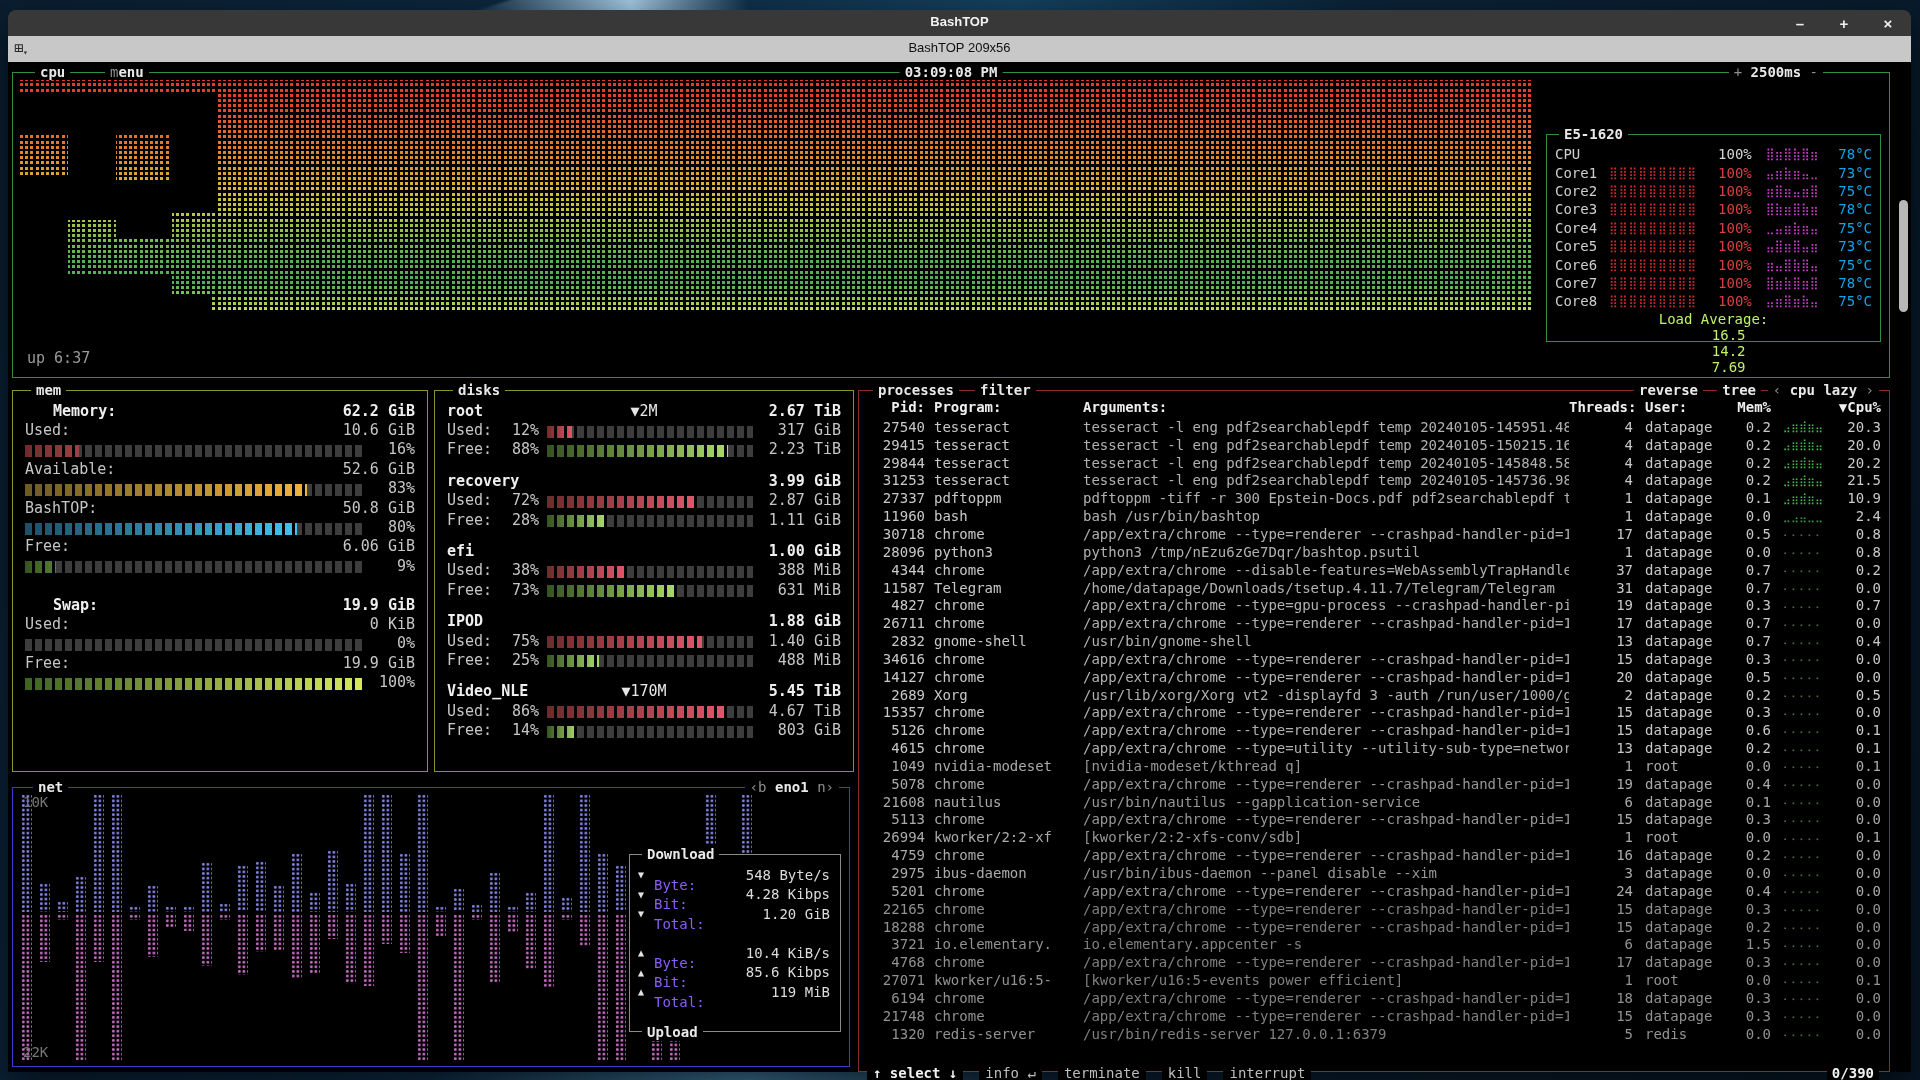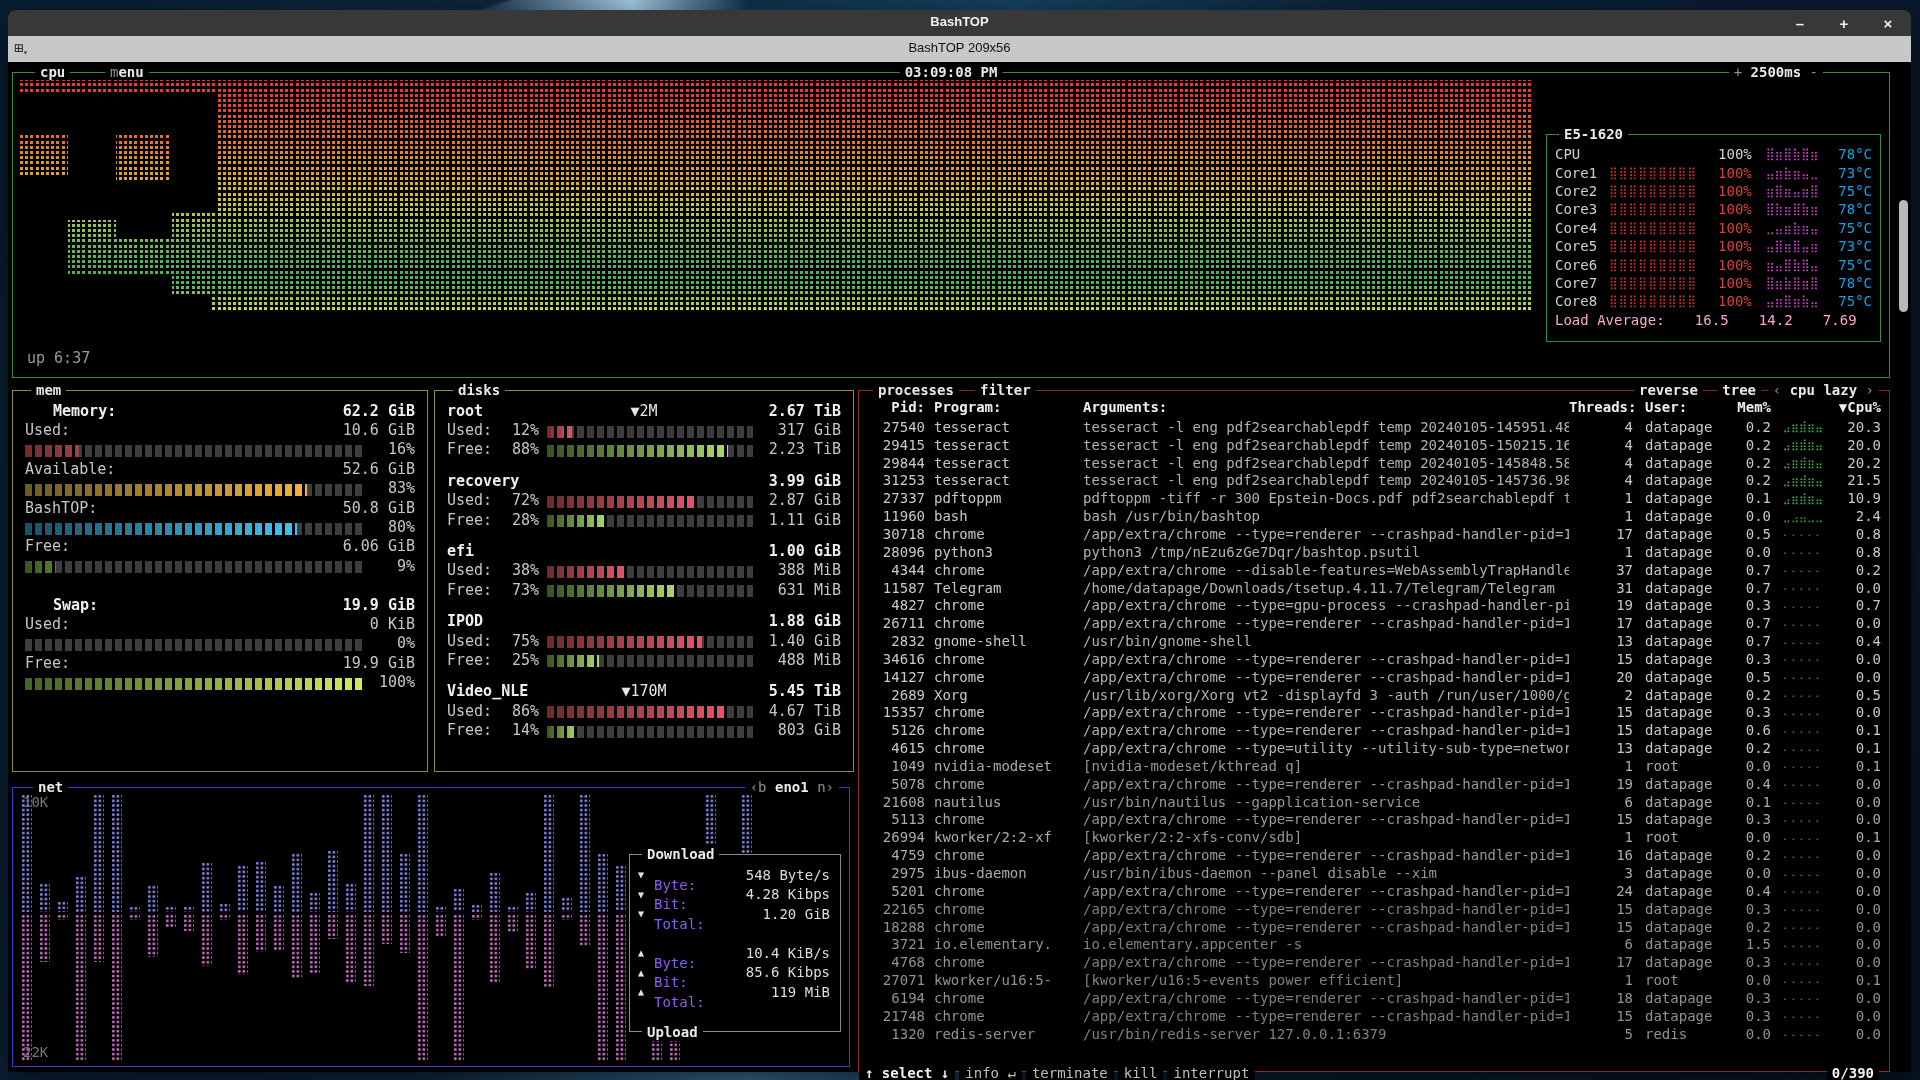--- a/index.html
+++ b/index.html
@@ -67,21 +67,21 @@
   .core-name { width:62px; color:#cfcfcf; }
   .core-meter { width:112px; color:#d22a2a; font-size:12px; letter-spacing:1px; overflow:hidden; white-space:nowrap; }
   .blocks-meter { width:104px; height:11px; position:relative;
     background:linear-gradient(90deg,#35c93c,#8cc83a,#c9c13a,#d89c33,#e0652d,#e33b2a); }
   .blocks-meter::after { content:""; position:absolute; inset:0;
     background:repeating-linear-gradient(90deg, transparent 0 7px, #000 7px 10px); }
   .core-load { width:52px; text-align:right; }
   .core-load.red { color:#d84040; } .core-load.gray { color:#d6d6d6; }
   .temp-graph { width:70px; margin-left:14px; color:#c83cc8; font-size:12px; letter-spacing:0; overflow:hidden; white-space:nowrap; }
   .core-temp { width:52px; text-align:right; color:#0ea5e9; }
-  .loadavg { display:flex; height:19px; align-items:center; color:#f9a8d4; }
+  .loadavg { display:flex; height:19px; align-items:center; color:#bef264;flex-direction:column; }
   .loadavg .lv { width:64px; text-align:right; }
 
   
   .meter { position:relative; flex:1; height:12px; background:#3d3d3d; margin-top:3px; }
   .meter .fillbar { position:absolute; left:0; top:0; bottom:0; }
   .meter::after { content:""; position:absolute; inset:0;
     background:repeating-linear-gradient(90deg, transparent 0 7px, #000 7px 10px); }
 
   
   .mem-rows { position:absolute; inset:10px 12px 6px 12px; font-size:15px; }
@@ -135,21 +135,21 @@
   .proc-row:nth-child(n+28) { color:#929292; }
   .c-pid { width:58px; text-align:right; }
   .c-prog { width:148px; padding-left:9px; white-space:nowrap; overflow:hidden; }
   .c-args { flex:1; padding-left:10px; white-space:nowrap; overflow:hidden; opacity:.88; }
   .c-thr { width:64px; text-align:right; }
   .c-user { width:96px; padding-left:12px; }
   .c-mem { width:42px; text-align:right; }
   .c-graph { width:64px; text-align:center; font-size:11px; }
   .c-cpu { width:46px; text-align:right; }
   .g-high { color:#46bb4f; } .g-mid { color:#3f9b46; } .g-low { color:#50724f; }
-  .proc-foot { position:absolute; left:0; bottom:-10px; display:flex; gap:4px; }
+  .proc-foot { position:absolute; left:8px; bottom:-10px; display:flex; gap:16px; }
   .fitem { background:#000; padding:0 6px; color:#bdbdbd; font-size:14px; white-space:nowrap; }
   .fitem.sel { color:#f0f0f0; font-weight:bold; }
   .proc-count { position:absolute; right:10px; bottom:-10px; background:#000; padding:0 5px;
     color:#f0f0f0; font-weight:bold; font-size:14px; }
 
   
   #cpu-box .chip.c1 { left:22px; }
   #cpu-box .chip.c2 { left:92px; }
   #cpu-box .chip.time { left:50%; transform:translateX(-50%); }
   #cpu-box .chip.intv { right:66px; }

